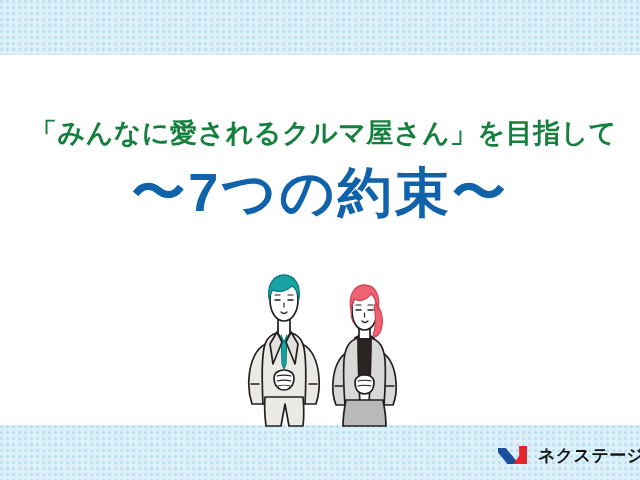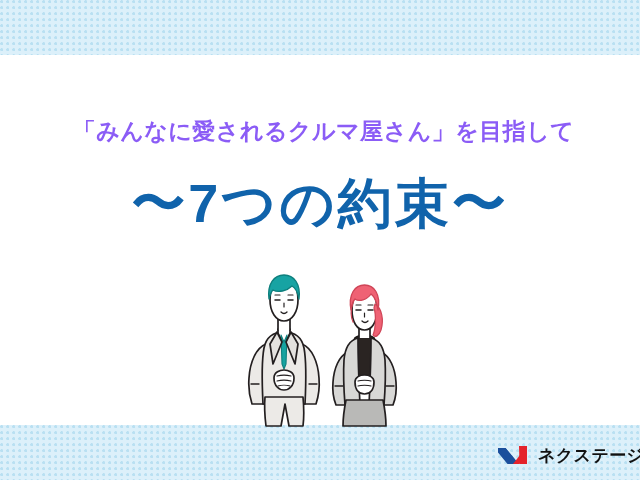--- a/index.html
+++ b/index.html
@@ -34,35 +34,35 @@
 
   
   .headline-wrap {
     position: absolute;
     left: 0;
     top: 118px;
     width: 640px;
     text-align: center;
   }
   .headline-primary {
-    color: #8b5cf6;
+    color: #15803d;
     font-weight: bold;
-    font-size: 23px;
+    font-size: 27px;
     letter-spacing: 0.5px;
     line-height: 1.15;
     white-space: nowrap;
     margin-left: 7px;
   }
   .headline-secondary {
     color: #1063ab;
     font-weight: bold;
     font-size: 54px;
     letter-spacing: 3px;
     line-height: 1.15;
-    margin-top: 28px;
+    margin-top: 12px;
     white-space: nowrap;
   }
 
   
   #illustration {
     position: absolute;
     left: 240px;
     top: 272px;
     width: 172px;
     height: 156px;

